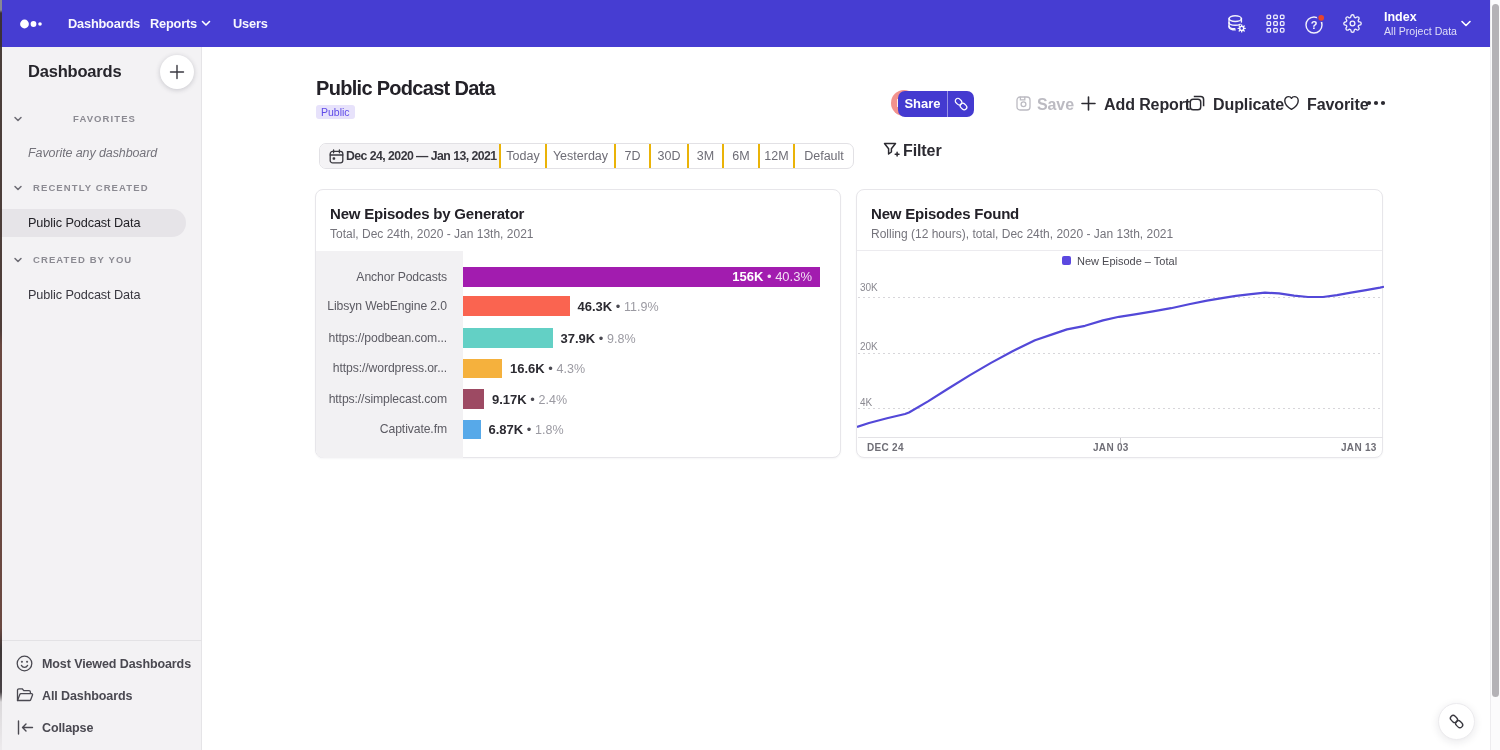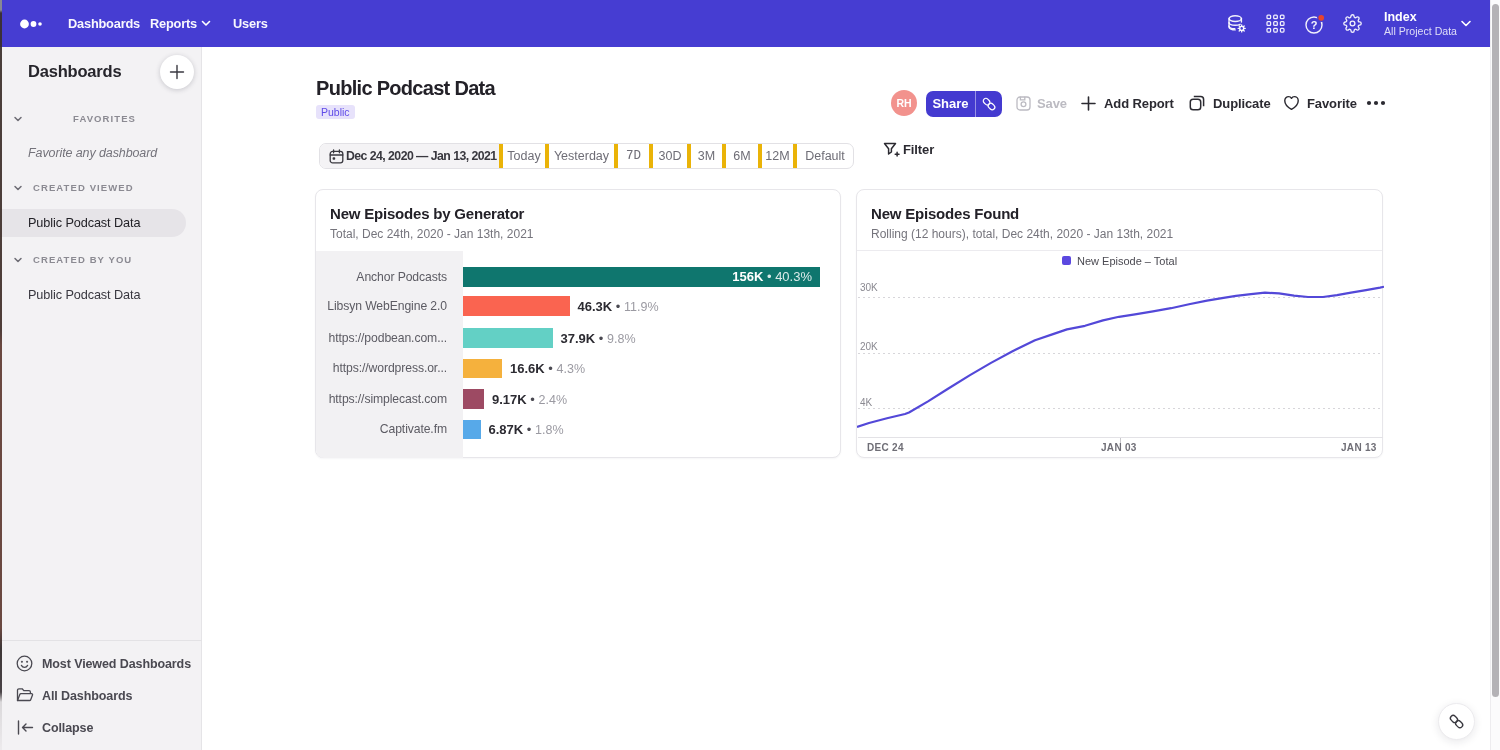--- a/index.html
+++ b/index.html
@@ -11,24 +11,24 @@
   #search { position:absolute; left:555px; top:9px; width:377px; height:27px; background:#3B33B5; border-radius:7px; color:#BDB8F0; font-size:12.5px; display:flex; align-items:center; justify-content:center; gap:9px; padding-left:22px; }
   
   #side { position:absolute; left:0; top:47px; width:202px; height:703px; background:#F3F2F4; border-right:1px solid #E5E4E7; }
   .sect { position:absolute; left:33px; font-size:9.5px; font-weight:700; letter-spacing:1.1px; color:#8B8A92; }
   .chev { position:absolute; left:13px; width:10px; height:10px; }
   .sitem { position:absolute; left:28px; font-size:12.7px; color:#38373F; letter-spacing:-0.1px; }
   .fitem { position:absolute; left:42px; font-size:12.5px; font-weight:700; color:#4A4951; letter-spacing:-0.1px; }
   
   #title { position:absolute; left:316px; top:77px; font-size:20px; font-weight:700; color:#232128; letter-spacing:-0.7px;}
   #ptag { position:absolute; left:316px; top:105px; height:14px; line-height:14px; padding:0 5px; background:#E7E2FB; color:#5F4BE8; font-size:10.5px; border-radius:3px; }
-  .hbtn { position:absolute; top:96px; font-size:13px; font-weight:700; color:#2B2A31; letter-spacing:-0.1px; }
+  .hbtn { position:absolute; top:96px; font-size:16px; font-weight:700; color:#2B2A31; letter-spacing:-0.1px; }
   
   #datebar { position:absolute; left:319px; top:143px; height:26px; display:flex; border:1px solid #E2E1E5; border-radius:7px; background:#fff; overflow:hidden; }
-  #datebar .seg { height:100%; line-height:24px; text-align:center; font-size:12.5px; color:#6E6D76; border-left:4px solid #eab308; }
+  #datebar .seg { height:100%; line-height:24px; text-align:center; font-size:12.5px; color:#6E6D76; border-left:2px solid #eab308; }
   #datebar .seg.first { border-left:none; background:#F4F3F5; color:#39383F; font-weight:700; text-align:left; padding-left:26px; font-size:12.3px; letter-spacing:-0.55px; }
   
   .card { position:absolute; top:189px; width:527px; height:269px; background:#fff; border:1px solid #E7E6EA; border-radius:8px; box-shadow:0 1px 2px rgba(20,20,40,.04); }
   .ctitle { position:absolute; left:14px; top:15px; font-size:15px; font-weight:700; color:#232128; letter-spacing:-0.2px; }
   .csub { position:absolute; left:14px; top:37px; font-size:12px; color:#75747C; }
   .blabel { position:absolute; width:130px; text-align:right; font-size:12.2px; color:#5C5B63; letter-spacing:-0.1px; }
   .bar { position:absolute; left:147px; height:19.5px; }
   .bval { position:absolute; font-size:13px; font-weight:700; color:#2C2B32; white-space:nowrap; }
   .bval span { font-weight:400; color:#9B9AA2; font-size:12.5px; }
   .bval b { font-weight:400; color:#4A4951; }
@@ -97,21 +97,21 @@
       </svg>
   </div>
   <svg class="chev" style="top:67px;" viewBox="0 0 10 10" fill="none" stroke="#6E6D75" stroke-width="1.5" stroke-linecap="round" stroke-linejoin="round">
       <path d="M2 3.5 L5 6.5 L8 3.5"></path>
     </svg>
   <div class="sect" style="top:66px;padding-left:40px;">FAVORITES</div>
   <div class="sitem" style="top:99px;font-style:italic;color:#74737B;font-size:12.5px;">Favorite any dashboard</div>
   <svg class="chev" style="top:136px;" viewBox="0 0 10 10" fill="none" stroke="#6E6D75" stroke-width="1.5" stroke-linecap="round" stroke-linejoin="round">
       <path d="M2 3.5 L5 6.5 L8 3.5"></path>
     </svg>
-  <div class="sect" style="top:135px;">CREATED VIEWED</div>
+  <div class="sect" style="top:135px;">RECENTLY CREATED</div>
   <div class="abs" style="left:0;top:162px;width:186px;height:28px;background:#E6E4E8;border-radius:0 14px 14px 0;"></div>
   <div class="sitem" style="top:169px;color:#232228;font-weight:400;">Public Podcast Data</div>
   <svg class="chev" style="top:208px;" viewBox="0 0 10 10" fill="none" stroke="#6E6D75" stroke-width="1.5" stroke-linecap="round" stroke-linejoin="round">
       <path d="M2 3.5 L5 6.5 L8 3.5"></path>
     </svg>
   <div class="sect" style="top:207px;">CREATED BY YOU</div>
   <div class="sitem" style="top:241px;">Public Podcast Data</div>
   <div class="abs" style="left:0;top:593px;width:202px;border-top:1px solid #E3E2E5;"></div>
 
   <svg class="abs" style="left:16px;top:608px;" width="17" height="17" viewBox="0 0 17 17" fill="none" stroke="#4A4951" stroke-width="1.3" stroke-linecap="round">
@@ -139,35 +139,35 @@
     <div class="seg first" style="width:179px;position:relative;">
       <svg style="position:absolute;left:9px;top:5px;" width="15" height="15" viewBox="0 0 15 15" fill="none" stroke="#39383F" stroke-width="1.3" stroke-linecap="round">
           <rect x="1.2" y="2.4" width="12.6" height="11.4" rx="2.4"></rect>
           <path d="M4.6 1 V3.8 M10.4 1 V3.8 M1.2 6 H13.8"></path>
           <rect x="3.6" y="8.2" width="2.6" height="2.6" rx="0.8" fill="#39383F" stroke="none"></rect>
         </svg>
       Dec 24, 2020 — Jan 13, 2021
     </div>
     <div class="seg" style="width:46px;">Today</div>
     <div class="seg" style="width:69px;">Yesterday</div>
-    <div class="seg" style="width:35px;font-family:Liberation Mono, monospace;">7D</div>
+    <div class="seg" style="width:35px;">7D</div>
     <div class="seg" style="width:38px;">30D</div>
     <div class="seg" style="width:35px;">3M</div>
     <div class="seg" style="width:36px;">6M</div>
     <div class="seg" style="width:35px;">12M</div>
     <div class="seg" style="width:60px;">Default</div>
   </div>
 </div>
 <div id="header">
   <div id="title">Public Podcast Data</div>
   <div id="ptag">Public</div>
 
   <div class="abs" style="left:891px;top:90px;width:26px;height:26px;border-radius:50%;background:#F2928D;color:#fff;font-size:10.5px;font-weight:700;text-align:center;line-height:26px;">RH</div>
 
-  <div class="abs" style="left:926px;top:91px;width:76px;height:26px;border-radius:7px;background:#443AD0;">
+  <div class="abs" style="left:898px;top:91px;width:76px;height:26px;border-radius:7px;background:#443AD0;">
     <div class="abs" style="left:0;top:0;width:49px;text-align:center;line-height:26px;color:#fff;font-size:13px;font-weight:700;">Share</div>
     <div class="abs" style="left:49px;top:0;width:1px;height:26px;background:rgba(255,255,255,.45);"></div>
     <svg class="abs" style="left:55px;top:5px;" width="16" height="16" viewBox="0 0 24 24" fill="none" stroke="#fff" stroke-width="1.8">
       <g transform="rotate(45 12 12)">
           <rect x="1.5" y="8.1" width="10.8" height="7.8" rx="3.9"></rect>
           <rect x="11.9" y="8.1" width="10.8" height="7.8" rx="3.9"></rect>
         </g>
     </svg>
   </div>
 
@@ -209,21 +209,21 @@
 <div id="card1" class="card" style="left:315px; width:526px;">
   <div class="ctitle">New Episodes by Generator</div>
   <div class="csub">Total, Dec 24th, 2020 - Jan 13th, 2021</div>
   <div class="abs" style="left:0;top:61px;width:147px;height:207px;background:#F2F1F3;border-radius:0 0 0 8px;"></div>
   <div class="blabel" style="left:1px;top:79.5px;">Anchor Podcasts</div>
   <div class="blabel" style="left:1px;top:108.5px;">Libsyn WebEngine 2.0</div>
   <div class="blabel" style="left:1px;top:140.5px;">https://podbean.com...</div>
   <div class="blabel" style="left:1px;top:171px;">https://wordpress.or...</div>
   <div class="blabel" style="left:1px;top:201.5px;">https://simplecast.com</div>
   <div class="blabel" style="left:1px;top:232px;">Captivate.fm</div>
-  <div class="bar" style="top:77px;width:357px;background:#0f766e;color:#fff;font-size:13px;font-weight:700;text-align:right;line-height:19.5px;padding-right:8px;">156K <span style="font-weight:400;color:rgba(255,255,255,.85);">• 40.3%</span></div>
+  <div class="bar" style="top:77px;width:357px;background:#a21caf;color:#fff;font-size:13px;font-weight:700;text-align:right;line-height:19.5px;padding-right:8px;">156K <span style="font-weight:400;color:rgba(255,255,255,.85);">• 40.3%</span></div>
   <div class="bar" style="top:106.2px;width:106.5px;background:#FA6450;"></div>
   <div class="bar" style="top:138px;width:89.5px;background:#63D0C5;"></div>
   <div class="bar" style="top:168.7px;width:39px;background:#F5B13D;"></div>
   <div class="bar" style="top:199px;width:21px;background:#9D4A63;"></div>
   <div class="bar" style="top:229.7px;width:17.5px;background:#57A9E9;"></div>
   <div class="bval" style="left:261.5px;top:108.5px;">46.3K <b>•</b> <span>11.9%</span></div>
   <div class="bval" style="left:244.5px;top:140.5px;">37.9K <b>•</b> <span>9.8%</span></div>
   <div class="bval" style="left:194px;top:171px;">16.6K <b>•</b> <span>4.3%</span></div>
   <div class="bval" style="left:176px;top:201.5px;">9.17K <b>•</b> <span>2.4%</span></div>
   <div class="bval" style="left:172.5px;top:232px;">6.87K <b>•</b> <span>1.8%</span></div>
@@ -236,21 +236,21 @@
   <div class="abs" style="left:220px;top:65px;font-size:11px;color:#4B4A52;">New Episode – Total</div>
   <div class="grid" style="top:107px;"></div>
   <div class="grid" style="top:162.5px;"></div>
   <div class="grid" style="top:218px;"></div>
   <div class="ylab" style="top:92px;">30K</div>
   <div class="ylab" style="top:151px;">20K</div>
   <div class="ylab" style="top:207px;">4K</div>
   <div class="abs" style="left:1px;top:247px;width:525px;border-top:1px solid #E3E2E6;"></div>
   <div class="abs" style="left:263px;top:248px;width:1px;height:5px;background:#C9C8CD;"></div>
   <div class="xlab" style="left:10px;top:252px;">DEC 24</div>
-  <div class="xlab" style="left:244px;top:252px;">JAN 03</div>
+  <div class="xlab" style="left:236px;top:252px;">JAN 03</div>
   <div class="xlab" style="left:484px;top:252px;">JAN 13</div>
   <svg class="abs" style="left:0;top:60px;" width="527" height="208" viewBox="0 0 527 208" fill="none">
     <polyline stroke="#5348D8" stroke-width="2.2" stroke-linejoin="round" points="0,176.9 12,173 30,168.3 48,164 52,162.5 71,151.4 91,138.8 113,125.1 134,112.9 156,101 178,90.2 196,84.1 210,79.4 228,75.8 246,70.4 262,66.8 278,64.3 296,61.4 314,58.2 332,54.2 350,50.6 365,48.1 379,45.9 394,44.1 408,42.7 422,43.4 437,45.6 451,47 466,47 480,45.2 494,42.7 509,40.2 523,37.6 527,36.7"></polyline>
   </svg>
 </div>
 <div id="overlay">
 
   <div class="abs" style="left:1438px;top:703px;width:37px;height:37px;border-radius:50%;background:#fff;border:1px solid #ECEBEE;box-shadow:0 2px 8px rgba(30,30,50,.10);">
     <svg style="position:absolute;left:9px;top:9px;" width="17" height="17" viewBox="0 0 24 24" fill="none" stroke="#3A3940" stroke-width="1.9">
       <g transform="rotate(45 12 12)">

